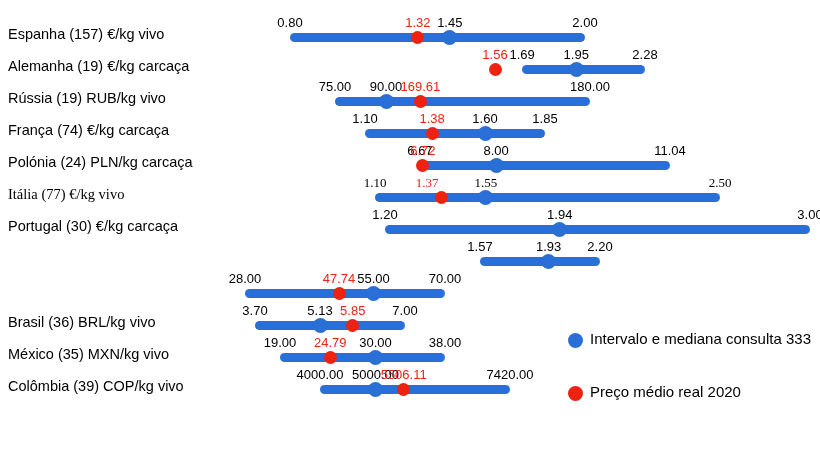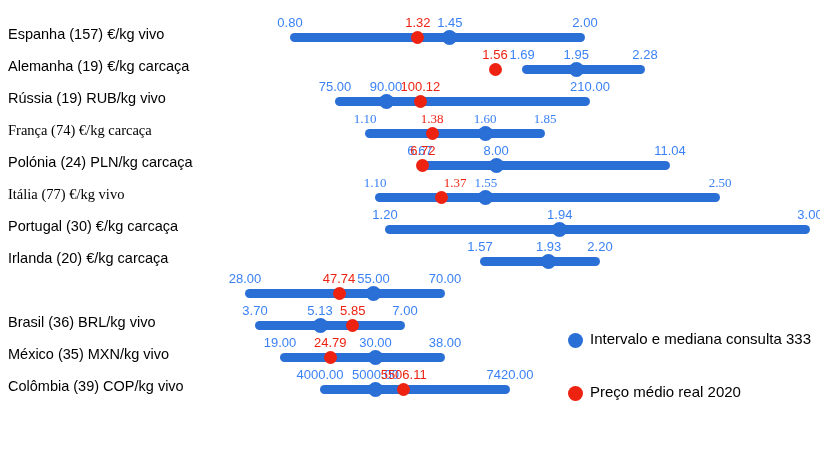--- a/index.html
+++ b/index.html
@@ -65,21 +65,21 @@
     background: #ee2211;
     border-radius: 50%;
   }
   .vlabel {
     position: absolute;
     top: -3px;
     font-size: 13px;
     transform: translateX(-50%);
     white-space: nowrap;
   }
-  .vlabel.blue { color: #3b82f6; }
+  .vlabel.blue { color: #000000; }
   .vlabel.red { color: #ee2211; }
   .legend {
     position: absolute;
     font-size: 15px;
     color: #000;
     white-space: nowrap;
   }
   .legend-dot {
     position: absolute;
     width: 15px;
@@ -123,25 +123,25 @@
       </div>
     </div>
     <div class="row" style="top: 82px; text-decoration: underline;">
       <div class="row-label">Rússia (19) RUB/kg vivo</div>
       <div class="plot">
         <div class="bar" style="left: 145px; width: 255px;"></div>
         <div class="median-dot" style="left: 196px;"></div>
         <div class="real-dot" style="left: 230.408px;"></div>
         <div class="vlabel blue" style="left: 145px;">75.00</div>
         <div class="vlabel blue" style="left: 196px;">90.00</div>
-        <div class="vlabel blue" style="left: 400px;">210.00</div>
-        <div class="vlabel red" style="left: 230.408px;">100.12</div>
-      </div>
-    </div>
-    <div class="row" style="top: 114px; font-family: Liberation Serif, serif;">
+        <div class="vlabel blue" style="left: 400px;">180.00</div>
+        <div class="vlabel red" style="left: 230.408px;">169.61</div>
+      </div>
+    </div>
+    <div class="row" style="top: 114px;">
       <div class="row-label">França (74) €/kg carcaça</div>
       <div class="plot">
         <div class="bar" style="left: 175px; width: 180px;"></div>
         <div class="median-dot" style="left: 295px;"></div>
         <div class="real-dot" style="left: 242.2px;"></div>
         <div class="vlabel blue" style="left: 175px;">1.10</div>
         <div class="vlabel blue" style="left: 295px;">1.60</div>
         <div class="vlabel blue" style="left: 355px; text-align: center;">1.85</div>
         <div class="vlabel red" style="left: 242.2px;">1.38</div>
       </div>
@@ -160,35 +160,34 @@
     </div>
     <div class="row" style="top: 178px; font-family: Liberation Serif, serif;">
       <div class="row-label">Itália (77) €/kg vivo</div>
       <div class="plot">
         <div class="bar" style="left: 185px; width: 345px;"></div>
         <div class="median-dot" style="left: 295.893px;"></div>
         <div class="real-dot" style="left: 251.536px;"></div>
         <div class="vlabel blue" style="left: 185px;">1.10</div>
         <div class="vlabel blue" style="left: 295.893px;">1.55</div>
         <div class="vlabel blue" style="left: 530px;">2.50</div>
-        <div class="vlabel red" style="left: 265px;">1.37</div>
+        <div class="vlabel red" style="left: 237px;">1.37</div>
       </div>
     </div>
     <div class="row" style="top: 210px;">
       <div class="row-label">Portugal (30) €/kg carcaça</div>
       <div class="plot">
         <div class="bar" style="left: 195px; width: 425px;"></div>
         <div class="median-dot" style="left: 369.722px;"></div>
         <div class="vlabel blue" style="left: 195px;">1.20</div>
         <div class="vlabel blue" style="left: 369.722px;">1.94</div>
         <div class="vlabel blue" style="left: 620px;">3.00</div>
       </div>
     </div>
     <div class="row" style="top: 242px;">
-      <div class="row-label">Irlanda (20) €/kg carcaça</div>
       <div class="plot">
         <div class="bar" style="left: 290px; width: 120px;"></div>
         <div class="median-dot" style="left: 358.571px;"></div>
         <div class="vlabel blue" style="left: 290px;">1.57</div>
         <div class="vlabel blue" style="left: 358.571px;">1.93</div>
         <div class="vlabel blue" style="left: 410px;">2.20</div>
       </div>
     </div>
     <div class="row" style="top: 274px;">
       <div class="plot">

